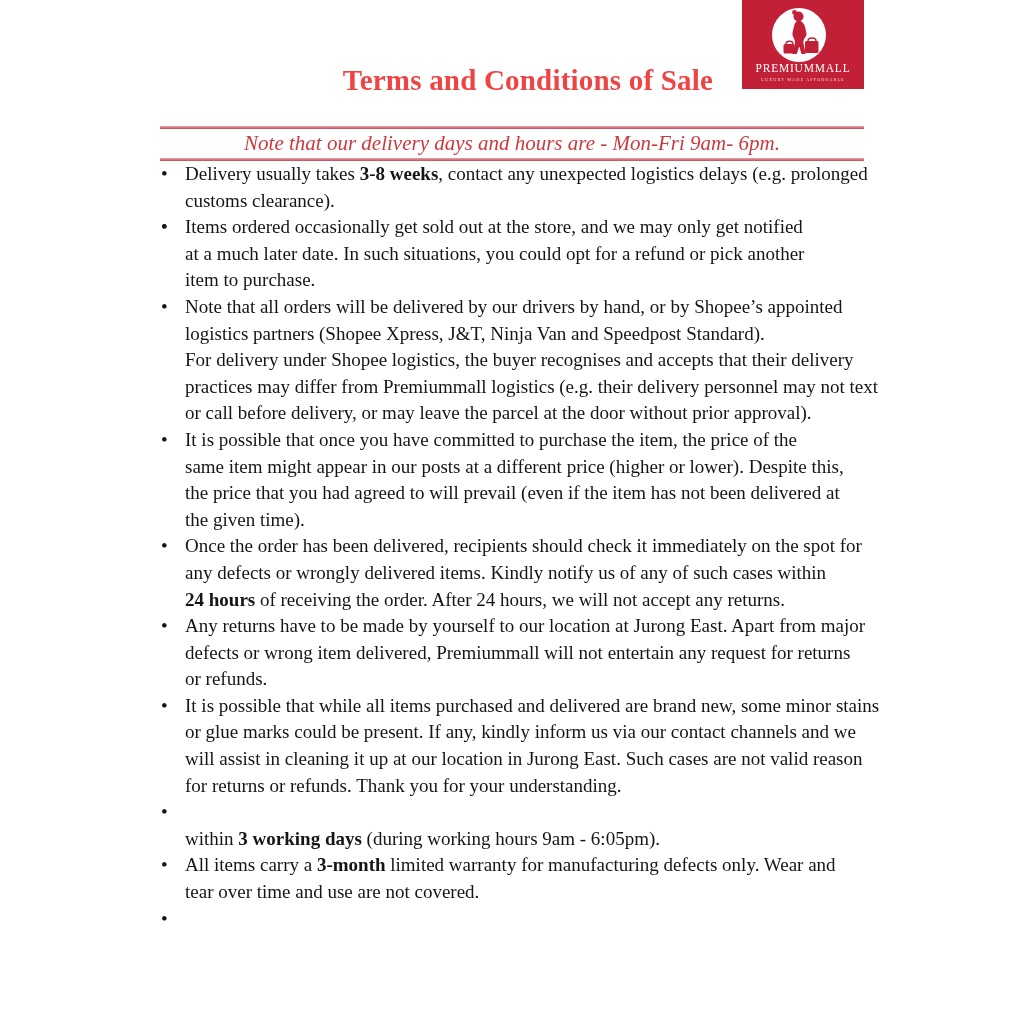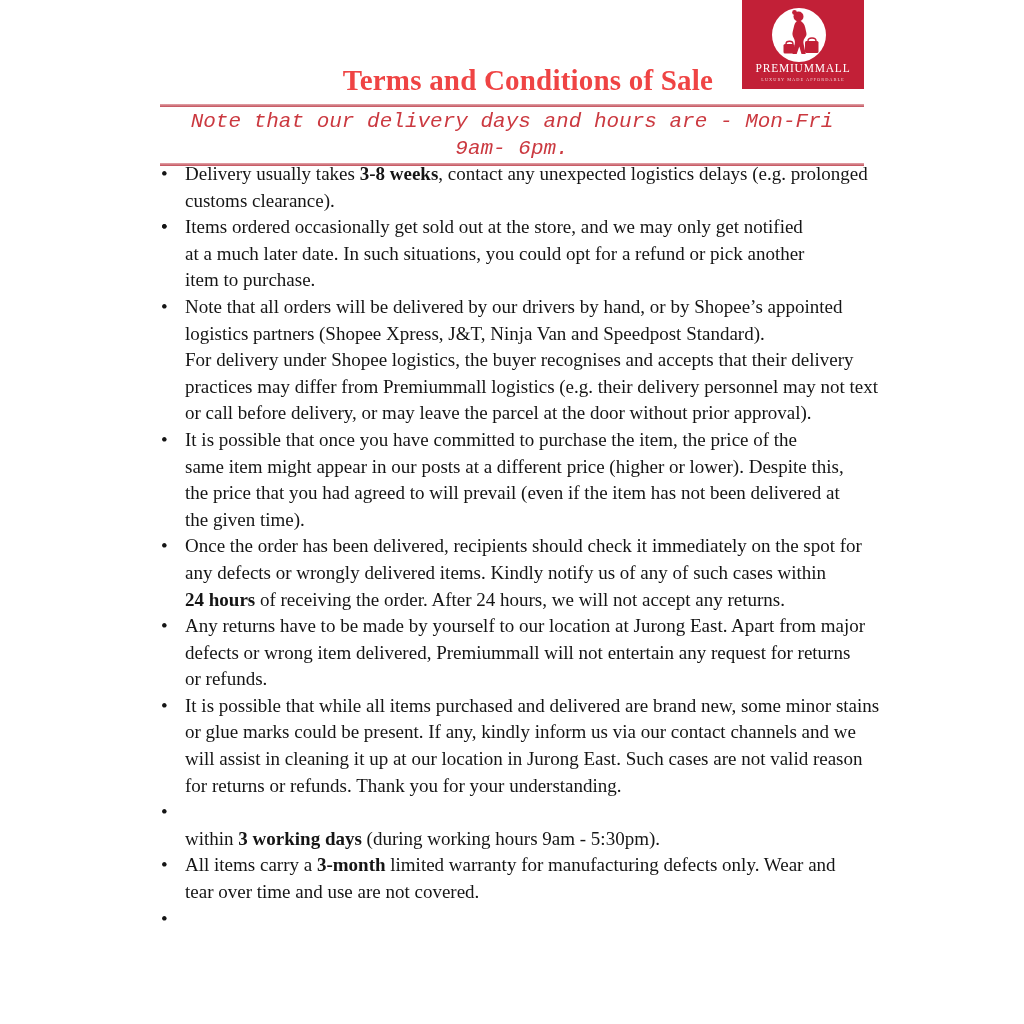--- a/index.html
+++ b/index.html
@@ -35,24 +35,23 @@
     line-height: 34px;
     font-weight: bold;
     color: #ef4444;
     letter-spacing: 0.2px;
     margin-left: 16px;
   }
 
   
   .note {
     position: absolute;
-    top: 104px;
+    top: 126px;
     left: 160px;
     width: 704px;
-    font-family: Liberation Mono, monospace;
   }
   .rule {
     height: 3px;
     background: linear-gradient(#e2a6ab, #c24e59);
   }
   .note-text {
     text-align: center;
     font-style: italic;
     font-size: 21px;
     line-height: 27px;
@@ -135,18 +134,18 @@
 
   <ul class="terms">
       <li><span class="marker">•</span><span class="term-text"><span>Delivery usually takes </span><span class="b">3-8 weeks</span><span>, contact any unexpected logistics delays (e.g. prolonged</span><br><span>customs clearance).</span></span></li>
       <li><span class="marker">•</span></li>
       <li><span class="marker">•</span><span class="term-text"><span>Items ordered occasionally get sold out at the store, and we may only get notified</span><br><span>at a much later date. In such situations, you could opt for a refund or pick another</span><br><span>item to purchase.</span></span></li>
       <li><span class="marker">•</span><span class="term-text"><span>Note that all orders will be delivered by our drivers by hand, or by Shopee’s appointed</span><br><span>logistics partners (Shopee Xpress, J&amp;T, Ninja Van and Speedpost Standard).</span><br><span>For delivery under Shopee logistics, the buyer recognises and accepts that their delivery</span><br><span>practices may differ from Premiummall logistics (e.g. their delivery personnel may not text</span><br><span>or call before delivery, or may leave the parcel at the door without prior approval).</span></span></li>
       <li><span class="marker">•</span><span class="term-text"><span>It is possible that once you have committed to purchase the item, the price of the</span><br><span>same item might appear in our posts at a different price (higher or lower). Despite this,</span><br><span>the price that you had agreed to will prevail (even if the item has not been delivered at</span><br><span>the given time).</span></span></li>
       <li><span class="marker">•</span><span class="term-text"><span>Once the order has been delivered, recipients should check it immediately on the spot for</span><br><span>any defects or wrongly delivered items. Kindly notify us of any of such cases within</span><br><span class="b">24 hours</span><span> of receiving the order. After 24 hours, we will not accept any returns.</span></span></li>
       <li><span class="marker">•</span><span class="term-text"><span>Any returns have to be made by yourself to our location at Jurong East. Apart from major</span><br><span>defects or wrong item delivered, Premiummall will not entertain any request for returns</span><br><span>or refunds.</span></span></li>
       <li><span class="marker">•</span><span class="term-text"><span>It is possible that while all items purchased and delivered are brand new, some minor stains</span><br><span>or glue marks could be present. If any, kindly inform us via our contact channels and we</span><br><span>will assist in cleaning it up at our location in Jurong East. Such cases are not valid reason</span><br><span>for returns or refunds. Thank you for your understanding.</span></span></li>
-      <li><span class="marker">•</span><span class="term-text"><br><span>within </span><span class="b">3 working days</span><span> (during working hours 9am - 5:30pm).</span></span></li>
+      <li><span class="marker">•</span><span class="term-text"><br><span>within </span><span class="b">3 working days</span><span> (during working hours 9am - 6:05pm).</span></span></li>
       <li><span class="marker">•</span><span class="term-text"><span>All items carry a </span><span class="b">3-month</span><span> limited warranty for manufacturing defects only. Wear and</span><br><span>tear over time and use are not covered.</span></span></li>
       <li><span class="marker">•</span></li>
     </ul>
 
 </div>
 
 </body></html>

